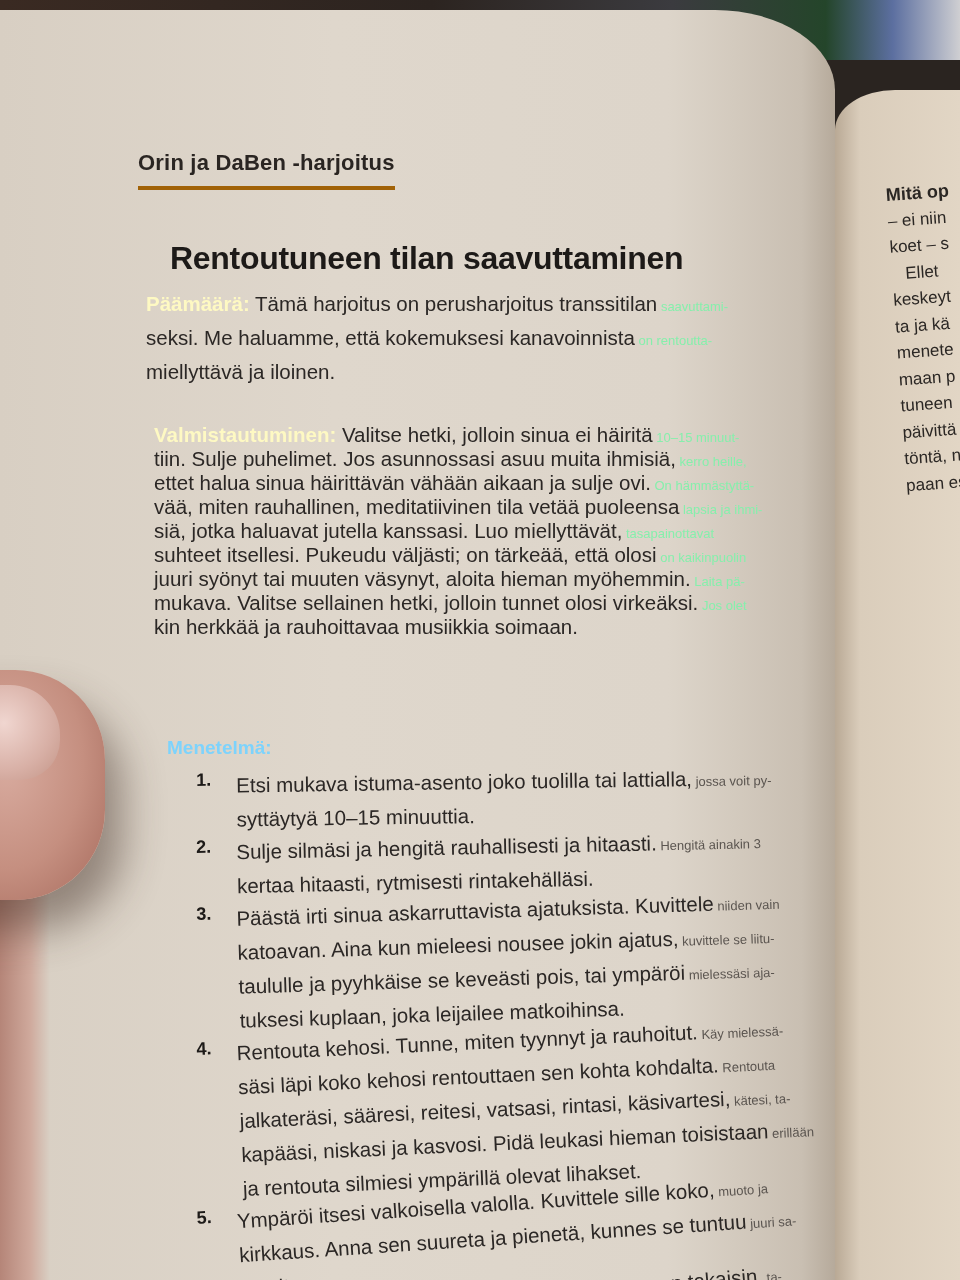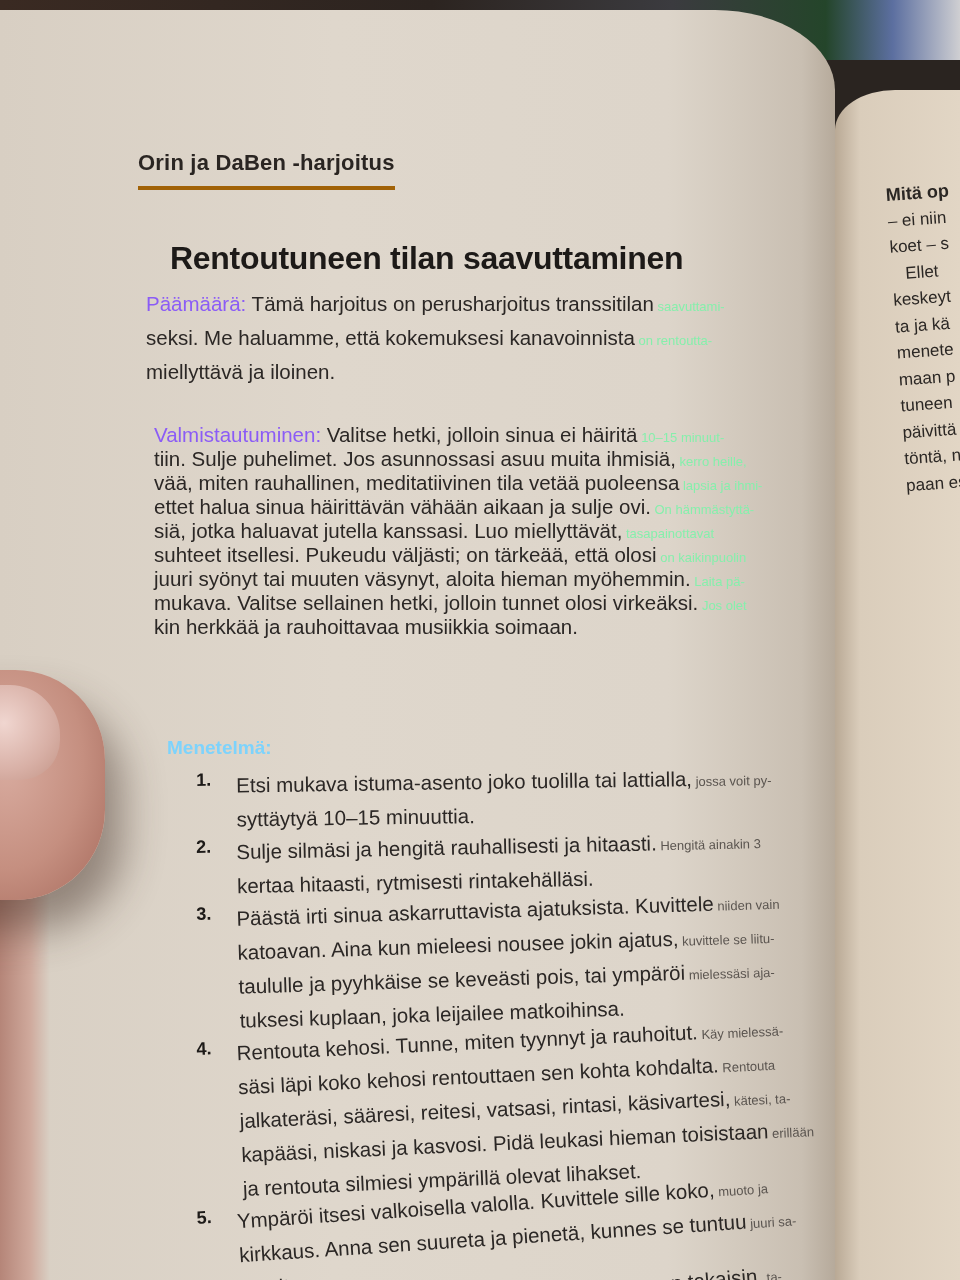--- a/index.html
+++ b/index.html
@@ -34,21 +34,21 @@
     padding-bottom:10px; border-bottom:4px solid #a16207;
   }
   .title {
     position:absolute; left:142px; top:240px;
     font-size:32px; font-weight:bold; color:#1d1a18; letter-spacing:-0.3px;margin-left:28px;
   }
   .para {
     position:absolute; color:#2b2725; font-size:20.5px; line-height:31px;
     white-space:nowrap;
   }
-  .para .lbl { font-weight:normal; color:#8b5cf6; }
+  .para .lbl { font-weight:bold; color:#fef9c3; }
   .para .fade { font-size:13px; color:#86efac; }
   .p-goal { left:146px; top:288px; }
   .p-prep { left:154px; top:424px; line-height:21px; }
   .method-head {
     position:absolute; left:167px; top:737px;
     font-size:19px; font-weight:bold; color:#7dd3fc;
   }
   .steps { position:absolute; left:196px; top:770px; width:640px; }
   .step { position:relative; margin-bottom:2px; }
   .step .num {
@@ -109,22 +109,22 @@
 
 <div class="para p-goal">
   <div><span class="lbl">Päämäärä:</span><span> Tämä harjoitus on perusharjoitus transsitilan</span><span class="fade"> saavuttami-</span></div>
   <div><span>seksi. Me haluamme, että kokemuksesi kanavoinnista</span><span class="fade"> on rentoutta-</span></div>
   <div><span>miellyttävä ja iloinen.</span></div>
 </div>
 
 <div class="para p-prep">
   <div><span class="lbl">Valmistautuminen:</span><span> Valitse hetki, jolloin sinua ei häiritä</span><span class="fade"> 10–15 minuut-</span></div>
   <div><span>tiin. Sulje puhelimet. Jos asunnossasi asuu muita ihmisiä,</span><span class="fade"> kerro heille,</span></div>
+  <div><span>ettet halua sinua häirittävän vähään aikaan ja sulje ovi.</span><span class="fade"> On hämmästyttä-</span></div>
   <div><span>vää, miten rauhallinen, meditatiivinen tila vetää puoleensa</span><span class="fade"> lapsia ja ihmi-</span></div>
-  <div><span>ettet halua sinua häirittävän vähään aikaan ja sulje ovi.</span><span class="fade"> On hämmästyttä-</span></div>
   <div><span>siä, jotka haluavat jutella kanssasi. Luo miellyttävät,</span><span class="fade"> tasapainottavat</span></div>
   <div><span>suhteet itsellesi. Pukeudu väljästi; on tärkeää, että olosi</span><span class="fade"> on kaikinpuolin</span></div>
   <div><span>juuri syönyt tai muuten väsynyt, aloita hieman myöhemmin.</span><span class="fade"> Laita pä-</span></div>
   <div><span>mukava. Valitse sellainen hetki, jolloin tunnet olosi virkeäksi.</span><span class="fade"> Jos olet</span></div>
   <div><span>kin herkkää ja rauhoittavaa musiikkia soimaan.</span></div>
 </div>
 
 <div class="method-head">Menetelmä:</div>
 
 <div class="steps">

